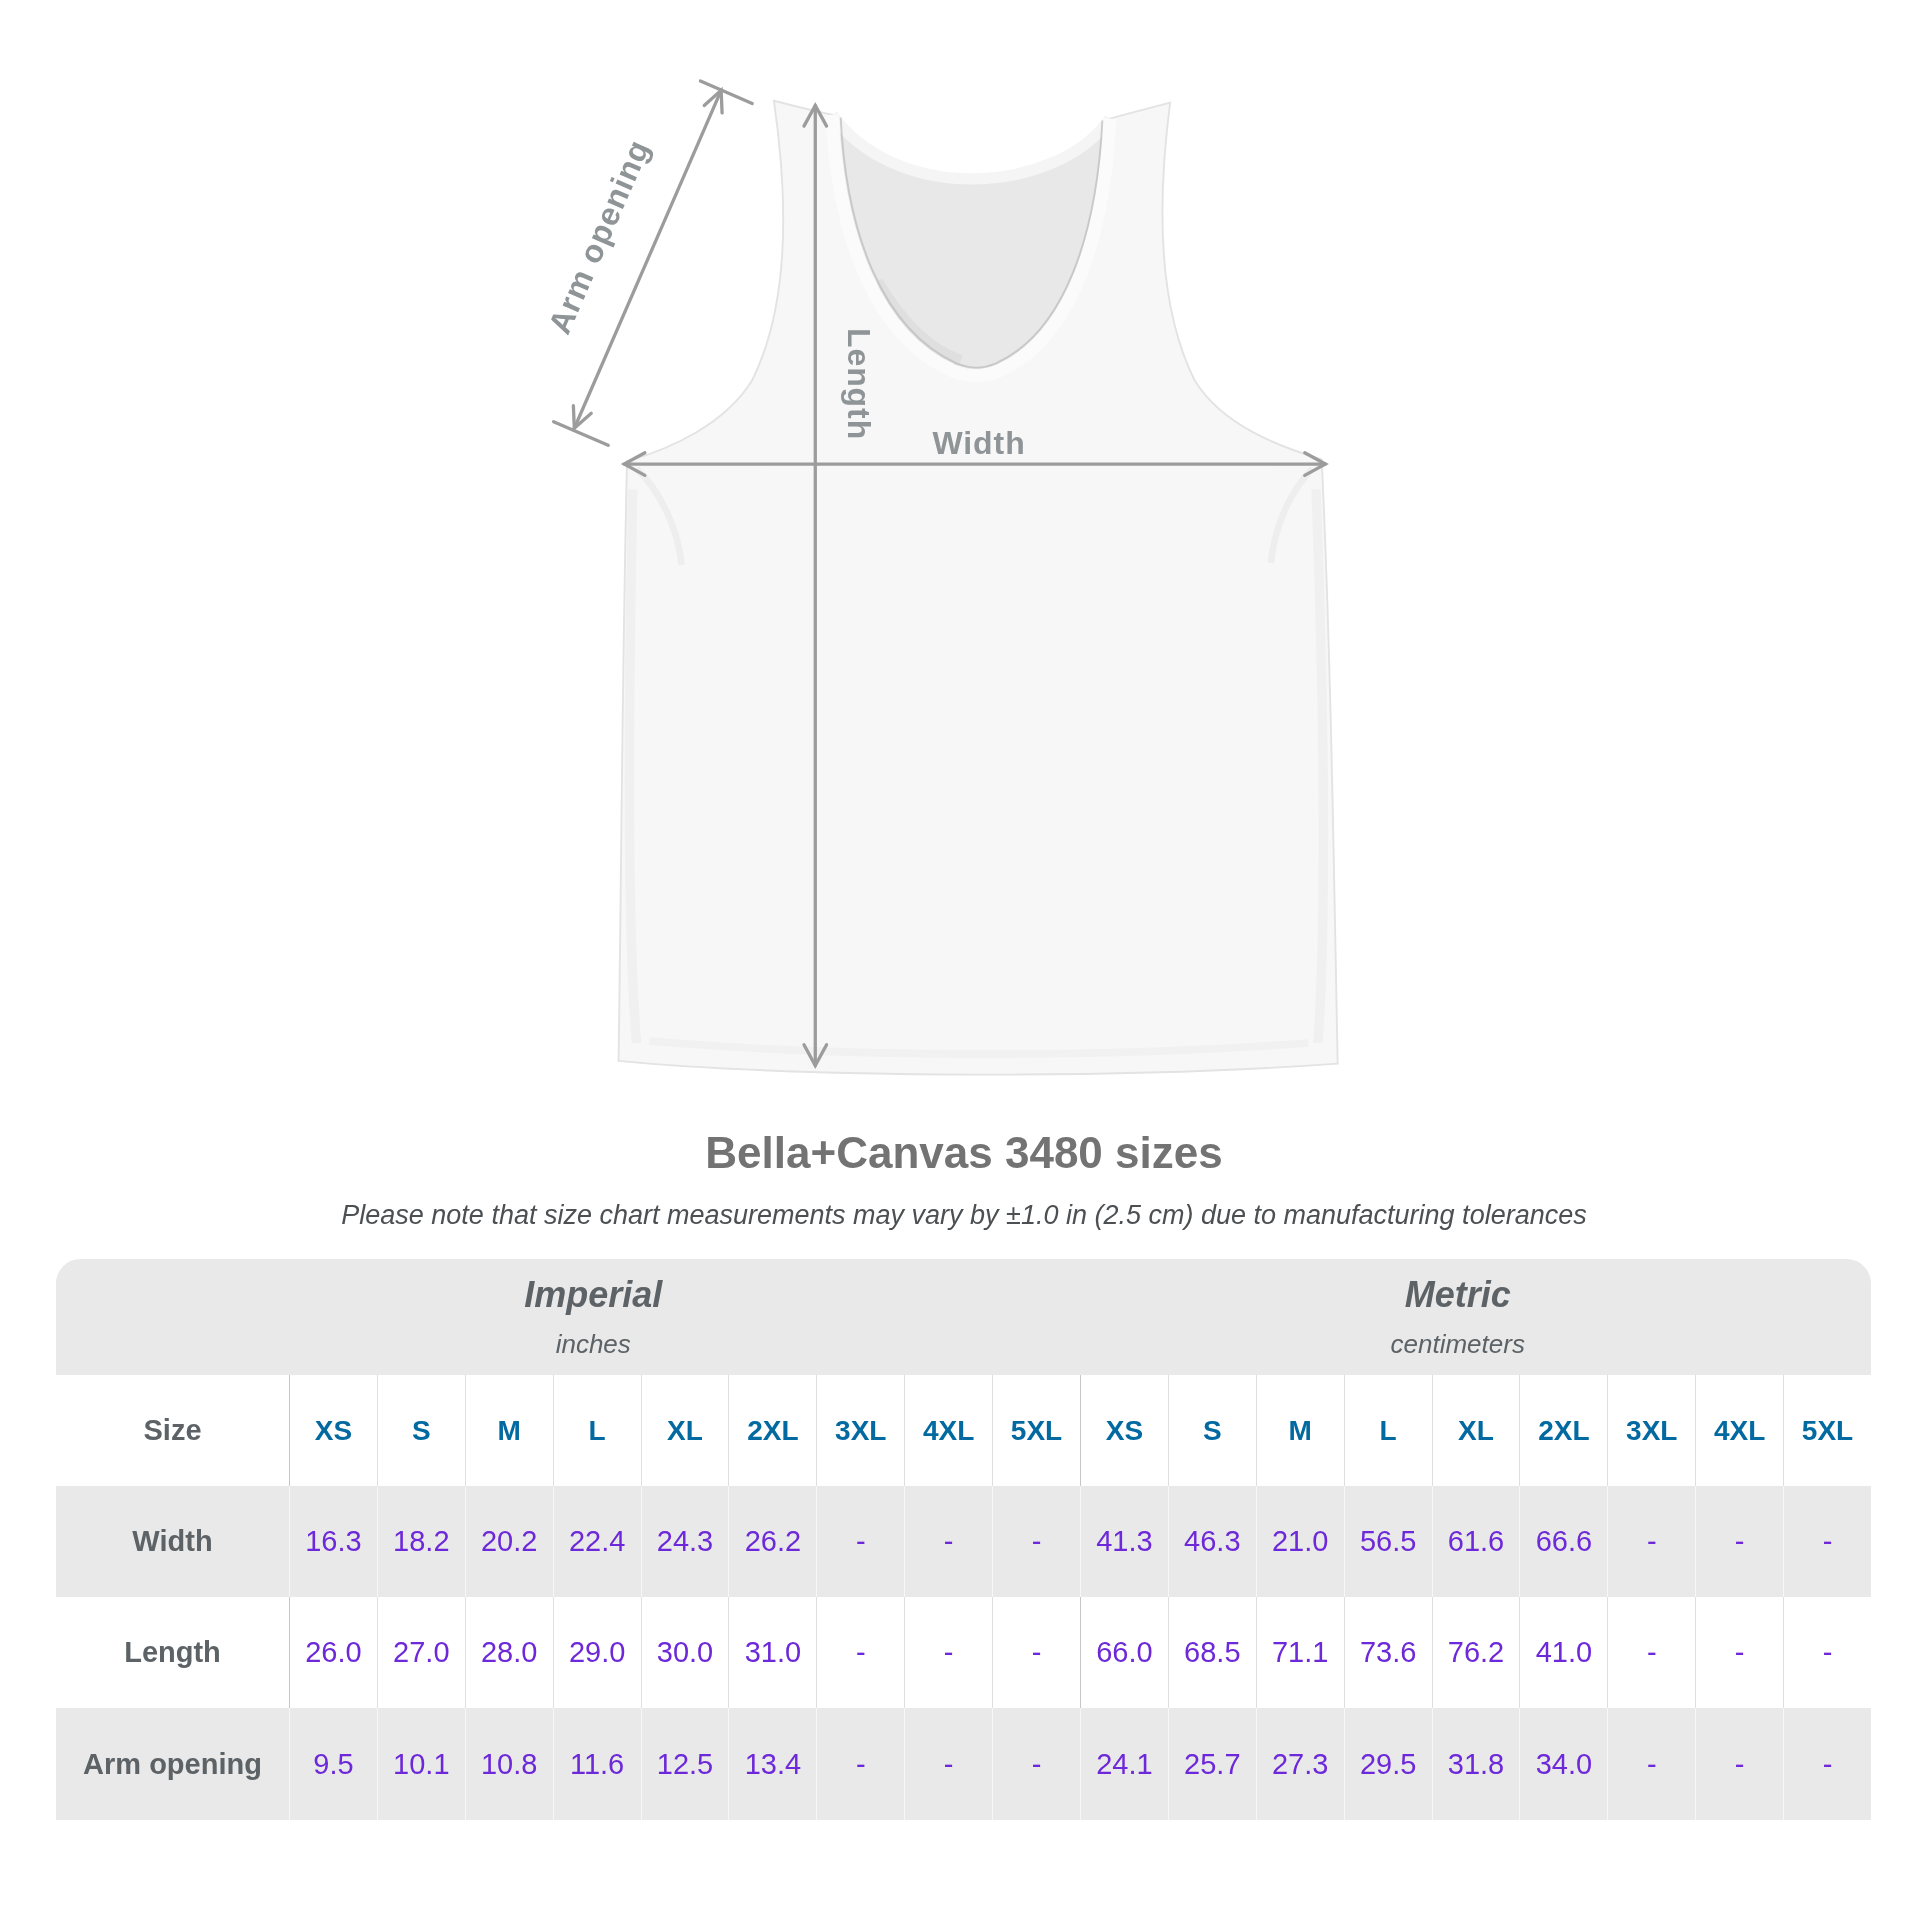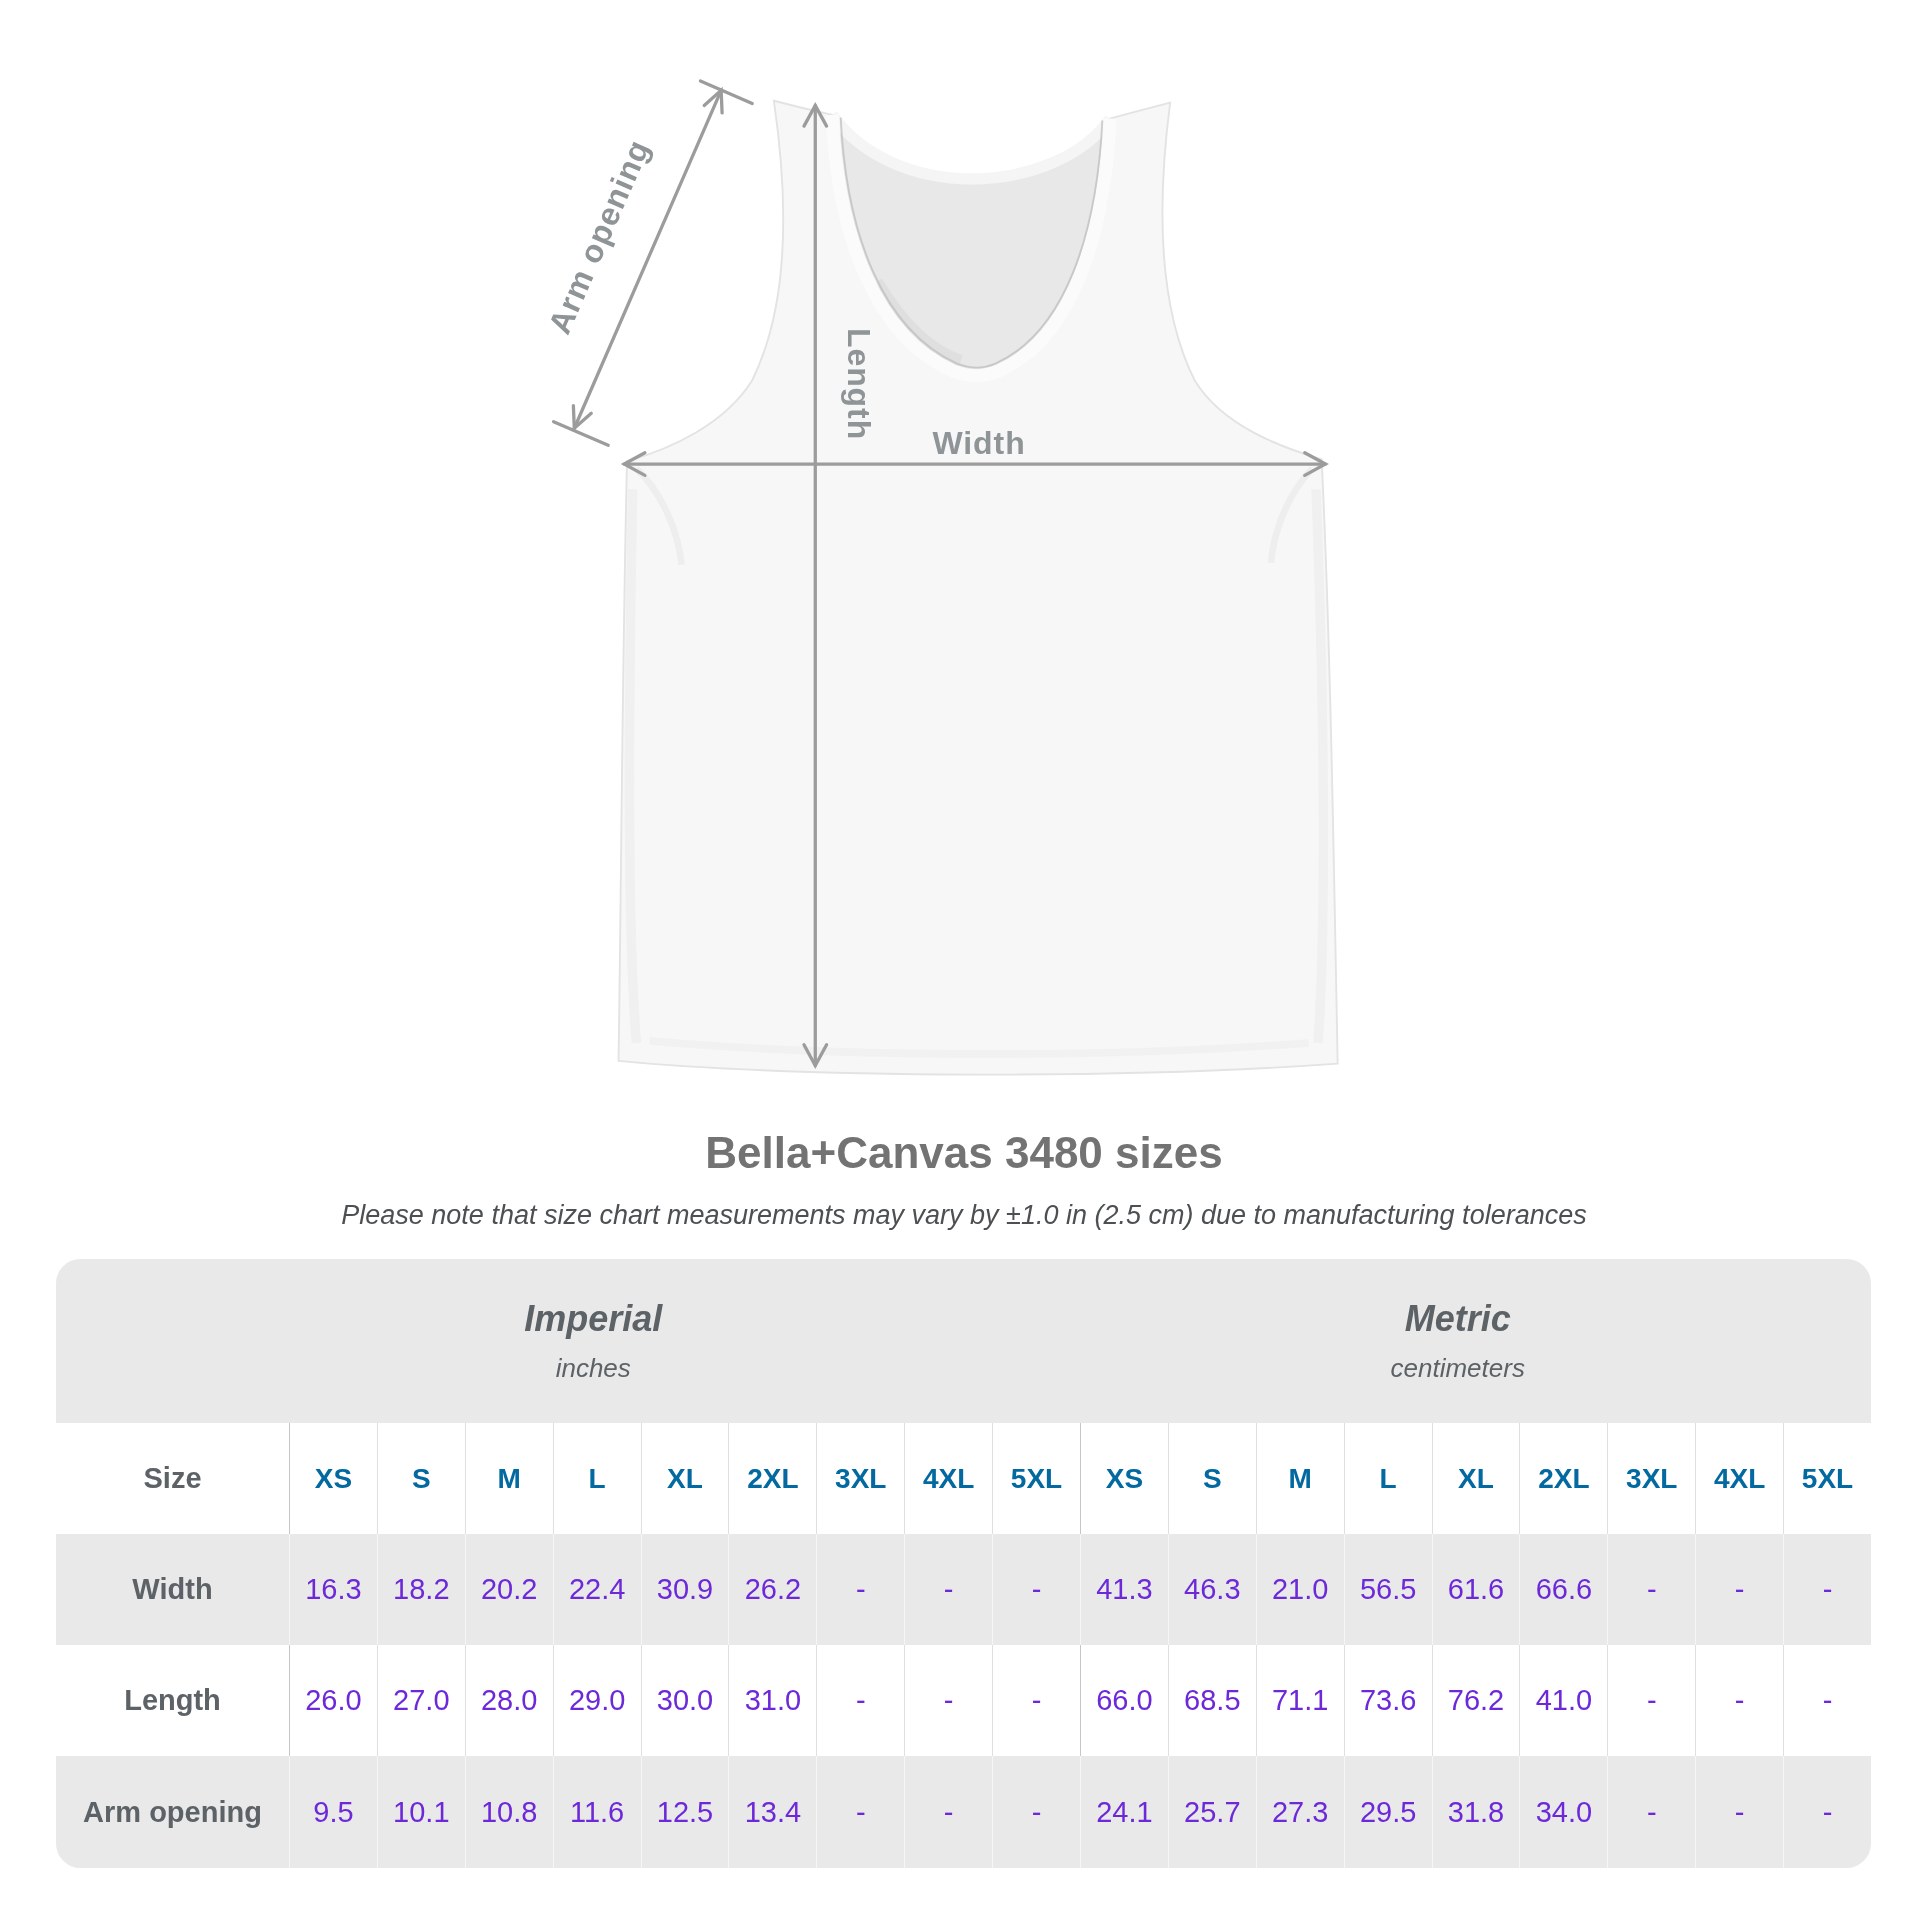--- a/index.html
+++ b/index.html
@@ -11,21 +11,21 @@
   #diagram{position:absolute;top:0;left:0;}
   .dim-label{font-weight:700;font-size:34px;fill:#8f9497;letter-spacing:1px;}
   
   #title{position:absolute;top:1128px;left:0;width:1928px;text-align:center;
          font-size:44px;font-weight:700;color:#737373;}
   #subtitle{position:absolute;top:1200px;left:0;width:1928px;text-align:center;
             font-style:italic;font-size:27px;color:#4c5053;}
   
   #table-card{position:absolute;left:56px;top:1259px;width:1815px;height:609px;
               border-radius:24.5px;overflow:hidden;background:#ffffff;}
-  .band{display:flex;height:164px;background:#e9e9e9;justify-content:center;}
+  .band{display:flex;height:116px;background:#e9e9e9;justify-content:center;}
   .band-half{display:flex;flex-direction:column;align-items:center;justify-content:center;}
   .band-left{width:1023px;transform:translateX(26px);}
   .band-right{width:793px;transform:translateX(-17px);}
   .band-title{font-style:italic;font-weight:700;font-size:36px;color:#5c6266;}
   .band-sub{font-style:italic;font-size:26px;color:#5c6266;margin-top:13px;}
   .trow{display:grid;grid-template-columns:233px repeat(18,1fr);}
   .trow.header{height:111px;background:#ffffff;}
   .trow.r0{height:111px;background:#e9e9e9;}
   .trow.r1{height:111px;background:#ffffff;}
   .trow.r2{height:112px;background:#e9e9e9;}
@@ -126,21 +126,21 @@
     <div class="cell hdr sep">4XL</div>
     <div class="cell hdr sep">5XL</div>
   </div>
 
   <div class="trow r0">
     <div class="cell lab">Width</div>
     <div class="cell num sepg">16.3</div>
     <div class="cell num sep">18.2</div>
     <div class="cell num sep">20.2</div>
     <div class="cell num sep">22.4</div>
-    <div class="cell num sep">30.9</div>
+    <div class="cell num sep">24.3</div>
     <div class="cell num sep">26.2</div>
     <div class="cell num sep">-</div>
     <div class="cell num sep">-</div>
     <div class="cell num sep">-</div>
     <div class="cell num sepg">41.3</div>
     <div class="cell num sep">46.3</div>
     <div class="cell num sep">21.0</div>
     <div class="cell num sep">56.5</div>
     <div class="cell num sep">61.6</div>
     <div class="cell num sep">66.6</div>

